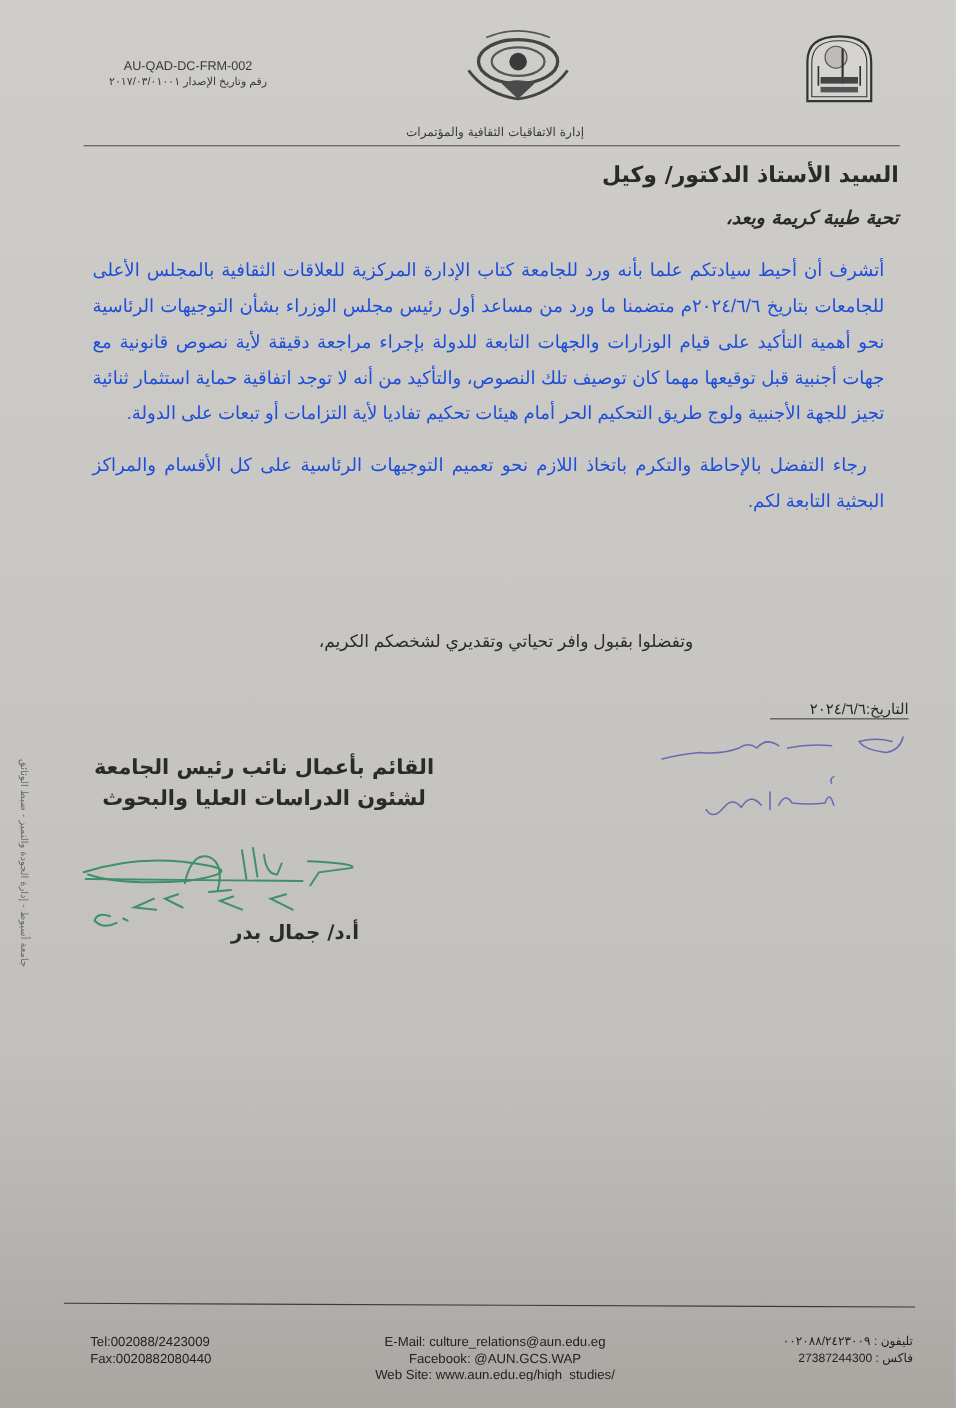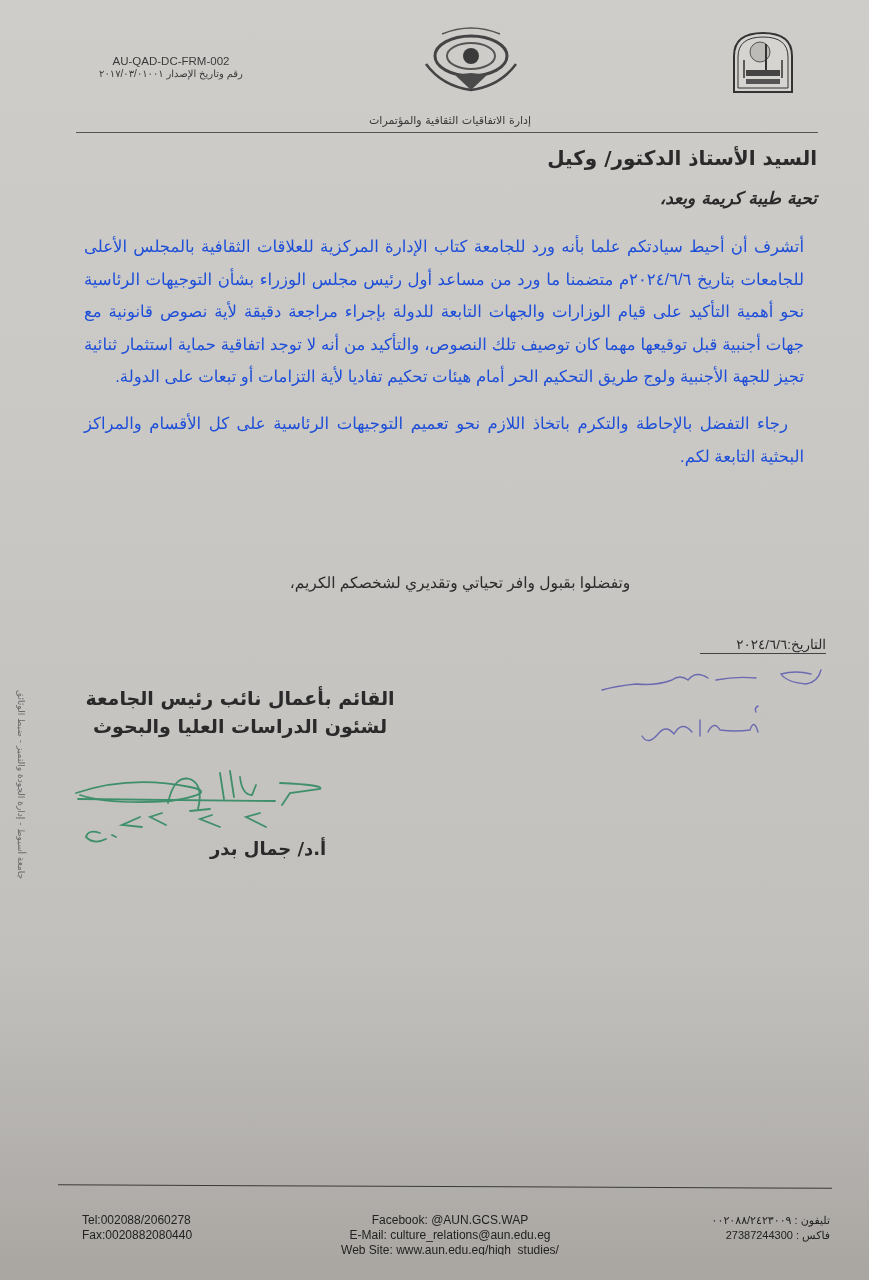--- a/index.html
+++ b/index.html
@@ -124,26 +124,26 @@
 
 <div class="abs signer">أ.د/ جمال بدر</div>
 
 <div class="abs side-note">
   <span>جامعة أسيوط - إدارة الجودة والتميز - ضبط الوثائق</span>
 </div>
 
 <div class="abs footer-rule"></div>
 
 <div class="abs footer-left">
-  <span>Tel:002088/2060278</span>
+  <span>Tel:002088/2423009</span>
   <span>Fax:0020882080440</span>
 </div>
 
 <div class="abs footer-center">
+  <span>E-Mail: culture_relations@aun.edu.eg</span>
   <span>Facebook:  @AUN.GCS.WAP</span>
-  <span>E-Mail: culture_relations@aun.edu.eg</span>
   <span>Web Site: www.aun.edu.eg/high_studies/</span>
 </div>
 
 <div class="abs footer-right">
   <span>تليفون : ٠٠٢٠٨٨/٢٤٢٣٠٠٩</span>
   <span>فاكس : 27387244300</span>
 </div>
 
 </body></html>

